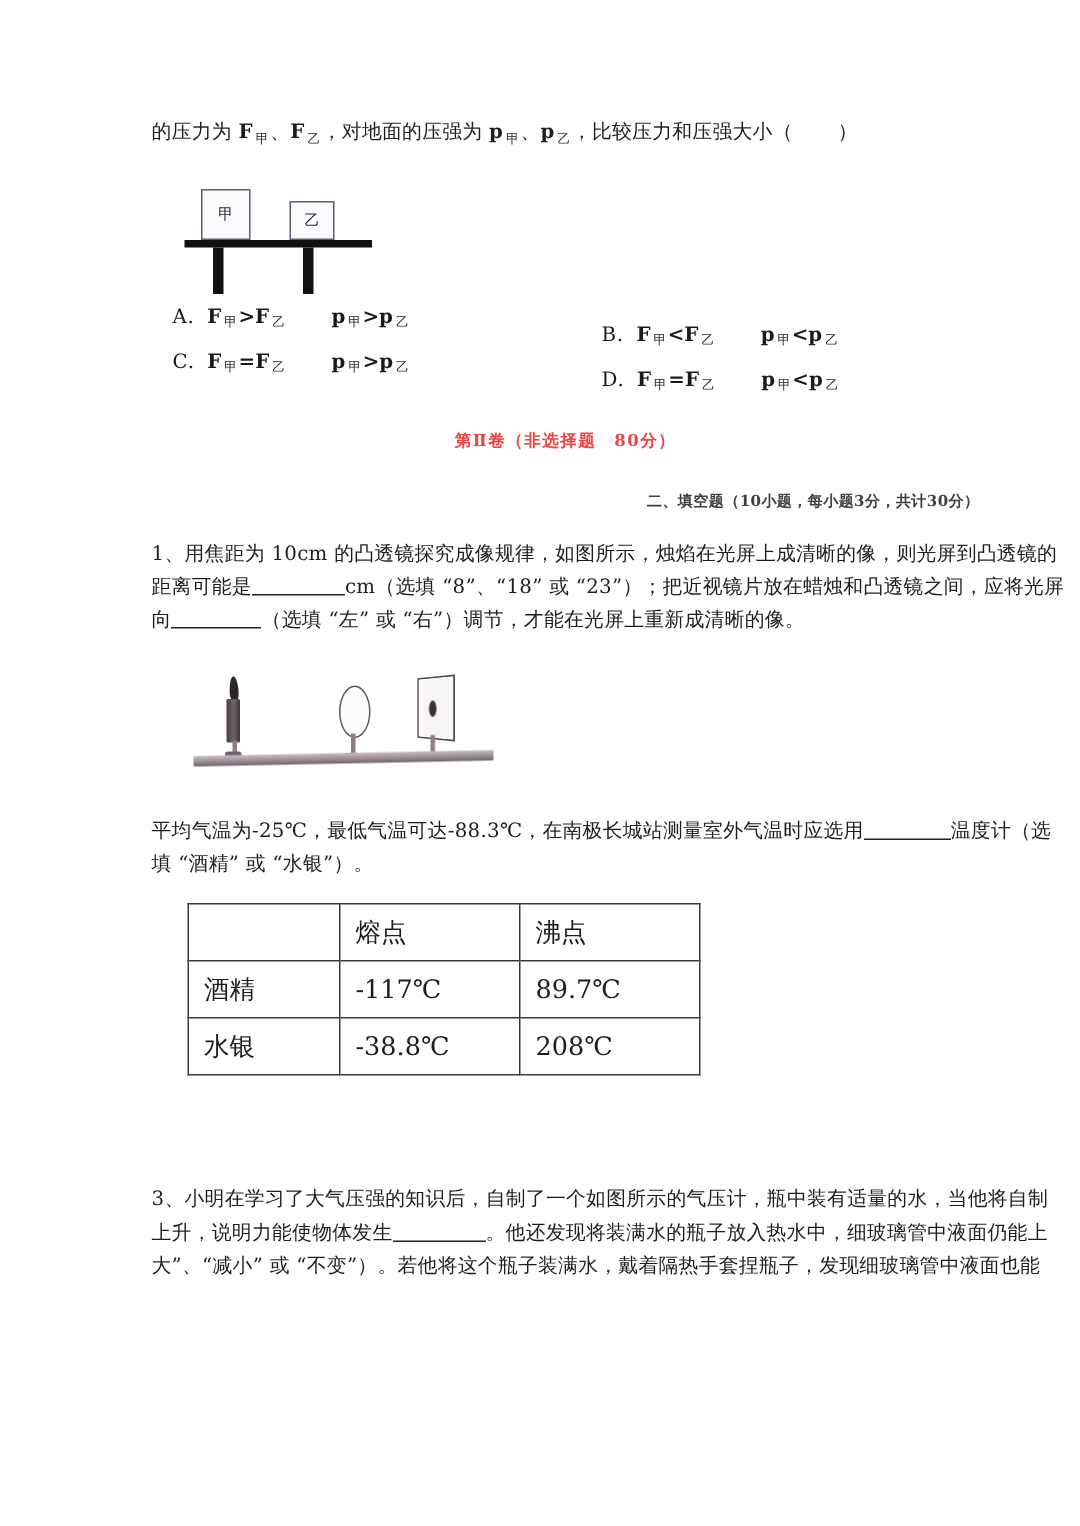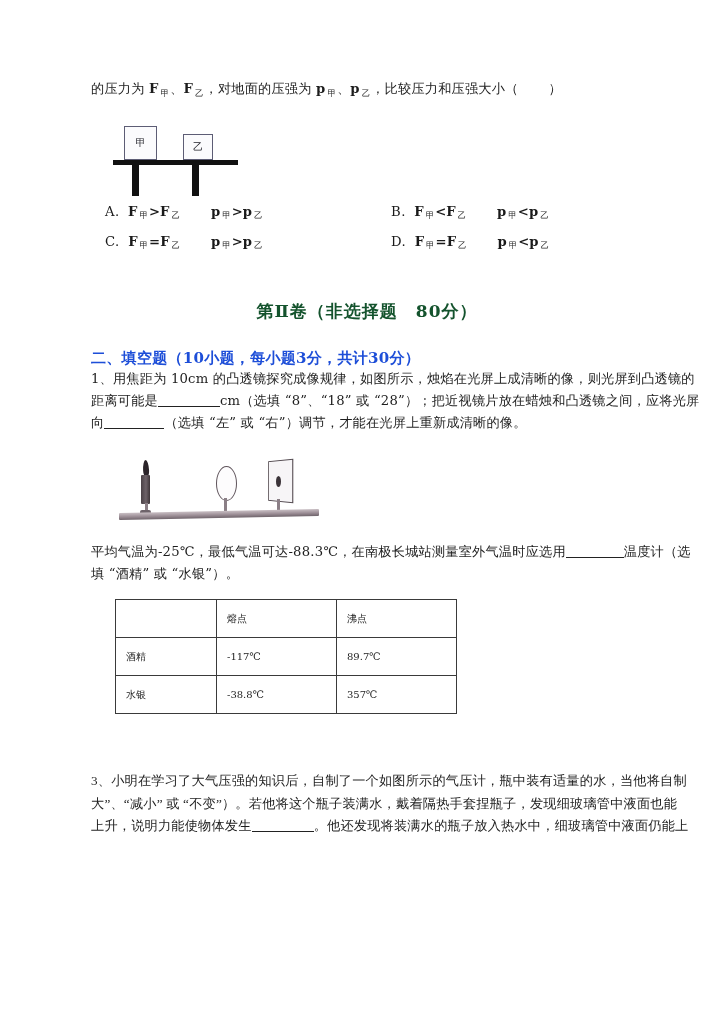--- a/index.html
+++ b/index.html
@@ -10,21 +10,21 @@
   body {
     width: 720px;
     height: 1017px;
     position: relative;
     font-family: "DejaVu Serif", "Liberation Serif", serif;
     color: #1a1a1a;
     overflow: hidden;
   }
   .page {
     position: absolute;
-    left: 5px; top: 0;
+    left: 15px; top: 0;
     width: 596px;
     height: 1017px;
     background: #fff;
     padding-left: 16px;
   }
   .content {
     position: absolute;
     left: 86px;
     top: 78px;
     width: 552px;
@@ -103,43 +103,44 @@
     height: 30px;
     font-size: 13.2px;
   }
   .choice-row .c {
     position: absolute;
     top: 0;
     white-space: nowrap;
     text-align: center;
   }
   .choice-row .c.left { left: 14px; }
-  .choice-row .c.right { left: 300px; }
+  .choice-row .c.right { left: 300px; margin-top: 12px; }
   .choice-row .lab { letter-spacing: 0.5px; }
   .gap { display: inline-block; width: 30px; }
 
   
   .sec-title {
     text-align: center;
-    font-size: 17px;
+    font-size: 11px;
     font-weight: 700;
     letter-spacing: 1px;
-    margin: 36px 0 0 0;
-    color: #14532d;
+    margin: 22px 0 0 0;
+    color: #ef4444;
   }
   .sub-title {
-    font-size: 15px;
+    font-size: 10px;
     font-weight: 700;
     margin: 26px 0 0 0;
     letter-spacing: 0.3px;
-    color: #1d4ed8;
-  }
-
-  
-  .q { }
+    color: #404040;
+    text-align: right;
+  }
+
+  
+  .q { margin-top: 18px; }
   .q .line { font-size: 13.2px; }
 
   .blank {
     display: inline-block;
     border-bottom: 1.1px solid #222;
     vertical-align: -2px;
   }
   .blank.w60 { width: 60px; }
   .blank.w62 { width: 62px; }
   .blank.w58 { width: 58px; }
@@ -217,21 +218,21 @@
   table.data {
     border-collapse: collapse;
     margin: 14px 0 0 24px;
     width: 308px;
     table-layout: fixed;
   }
   table.data td {
     border: 1.1px solid #3a3a3a;
     height: 37px;
     padding: 0 0 0 10px;
-    font-size: 10px;
+    font-size: 17px;
     color: #1d1d1d;
     vertical-align: middle;
   }
   table.data td.c0 { width: 90px; }
   table.data td.c1 { width: 109px; }
   table.data td.c2 { width: 109px; }
 </style>
 </head>
 <body>
 
@@ -261,21 +262,21 @@
         <span class="c left"><span class="lab">C.</span>&nbsp;&nbsp;<span class="bf">F</span><sub class="cn">甲</sub><span class="bf">=</span><span class="bf">F</span><sub class="cn">乙</sub><span class="gap"></span><span class="bf">p</span><sub class="cn">甲</sub><span class="bf">&gt;</span><span class="bf">p</span><sub class="cn">乙</sub></span>
         <span class="c right"><span class="lab">D.</span>&nbsp;&nbsp;<span class="bf">F</span><sub class="cn">甲</sub><span class="bf">=</span><span class="bf">F</span><sub class="cn">乙</sub><span class="gap"></span><span class="bf">p</span><sub class="cn">甲</sub><span class="bf">&lt;</span><span class="bf">p</span><sub class="cn">乙</sub></span>
       </div>
     </div>
 
     <div class="sec-title">第Ⅱ卷（非选择题　80分）</div>
     <div class="sub-title">二、填空题（10小题，每小题3分，共计30分）</div>
 
     <div class="q">
       <div class="line">1、用焦距为 10cm 的凸透镜探究成像规律，如图所示，烛焰在光屏上成清晰的像，则光屏到凸透镜的</div>
-      <div class="line"><span>距离可能是</span><span class="blank w62"></span><span>cm（选填 “8”、“18” 或 “28”）；把近视镜片放在蜡烛和凸透镜之间，应将光屏</span></div>
+      <div class="line"><span>距离可能是</span><span class="blank w62"></span><span>cm（选填 “8”、“18” 或 “23”）；把近视镜片放在蜡烛和凸透镜之间，应将光屏</span></div>
       <div class="line"><span>向</span><span class="blank w60"></span><span>（选填 “左” 或 “右”）调节，才能在光屏上重新成清晰的像。</span></div>
 
       <div class="fig-optics">
         <div class="flame"></div>
         <div class="candle-body"></div>
         <div class="mount" style="left:26px; top:50px; height:11px;"></div>
         <div class="foot" style="left:21px; top:57px;"></div>
 
         <div class="lens"></div>
         <div class="mount" style="left:105px; top:45px; height:16px;"></div>
@@ -302,26 +303,26 @@
             <td class="c2">沸点</td>
           </tr>
           <tr>
             <td class="c0">酒精</td>
             <td class="c1">-117℃</td>
             <td class="c2">89.7℃</td>
           </tr>
           <tr>
             <td class="c0">水银</td>
             <td class="c1">-38.8℃</td>
-            <td class="c2">357℃</td>
+            <td class="c2">208℃</td>
           </tr>
         </tbody>
       </table>
     </div>
 
-    <div class="q" style="margin-top:56px;font-family:Liberation Serif, serif;">
+    <div class="q" style="margin-top:72px;">
       <div class="line">3、小明在学习了大气压强的知识后，自制了一个如图所示的气压计，瓶中装有适量的水，当他将自制</div>
+      <div class="line"><span>上升，说明力能使物体发生</span><span class="blank w62"></span><span>。他还发现将装满水的瓶子放入热水中，细玻璃管中液面仍能上</span></div>
       <div class="line">大”、“减小” 或 “不变”）。若他将这个瓶子装满水，戴着隔热手套捏瓶子，发现细玻璃管中液面也能</div>
-      <div class="line"><span>上升，说明力能使物体发生</span><span class="blank w62"></span><span>。他还发现将装满水的瓶子放入热水中，细玻璃管中液面仍能上</span></div>
     </div>
 
   </div>
 </div>
 
 </body></html>

